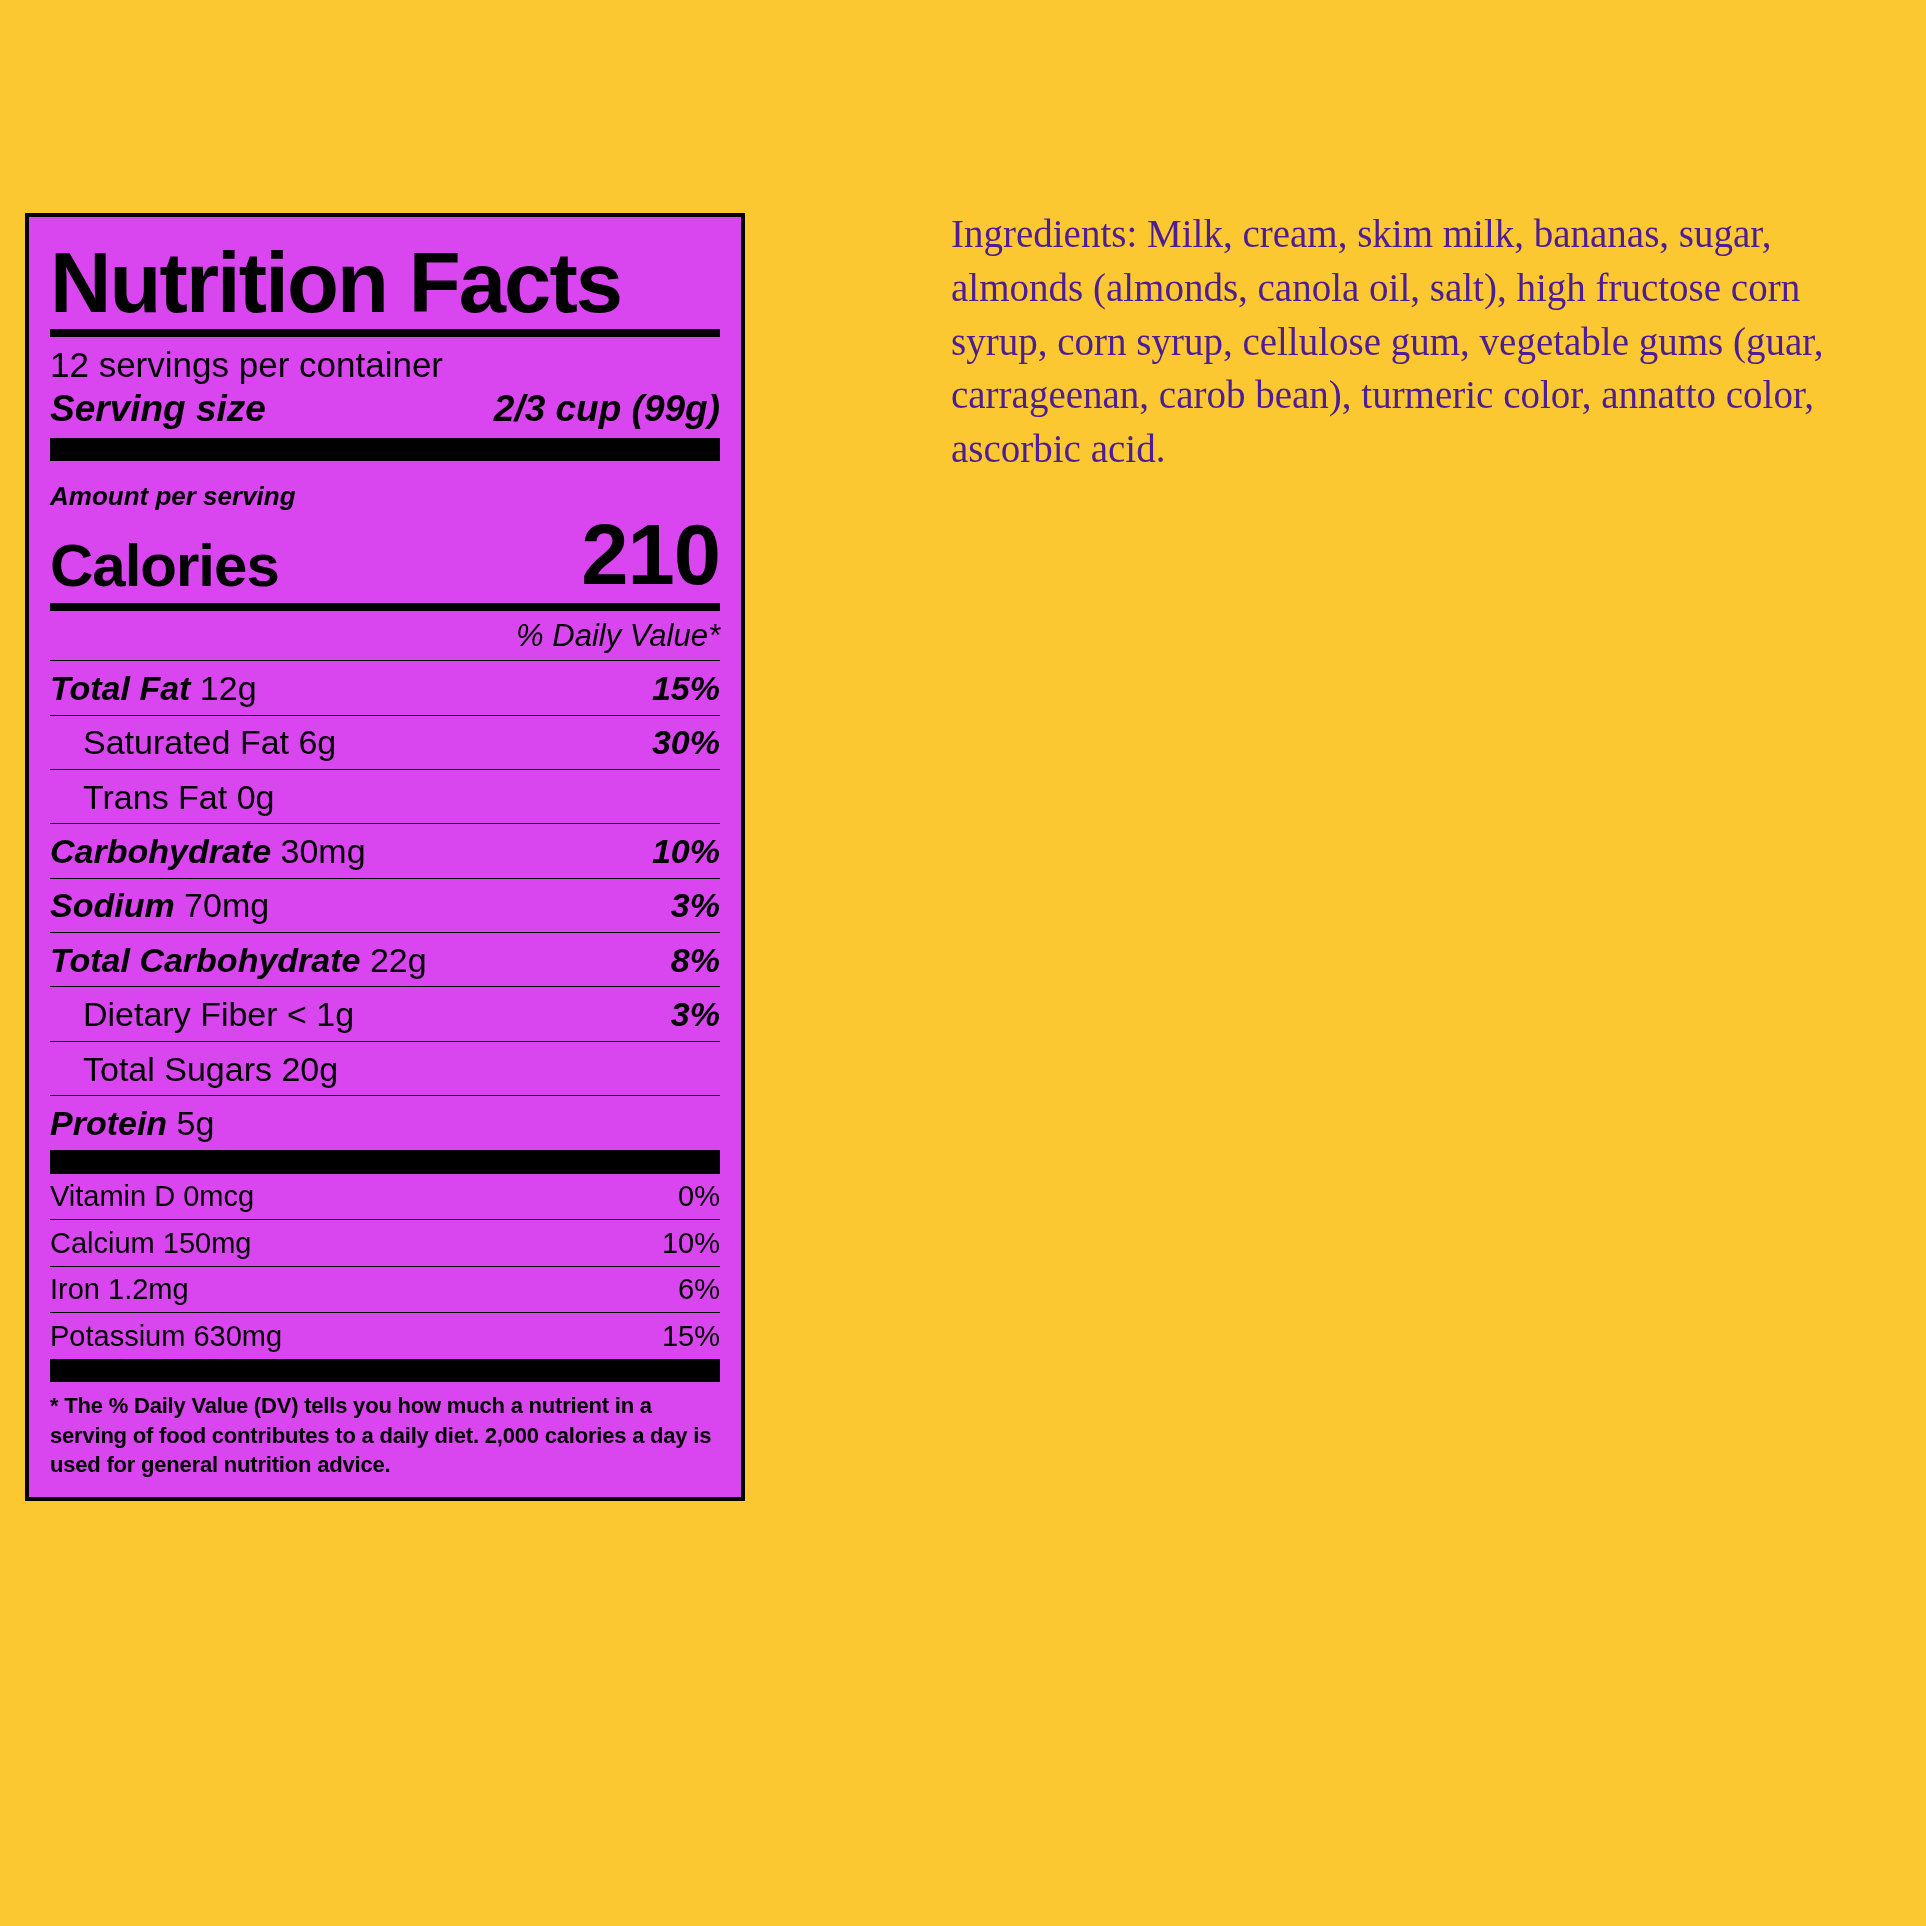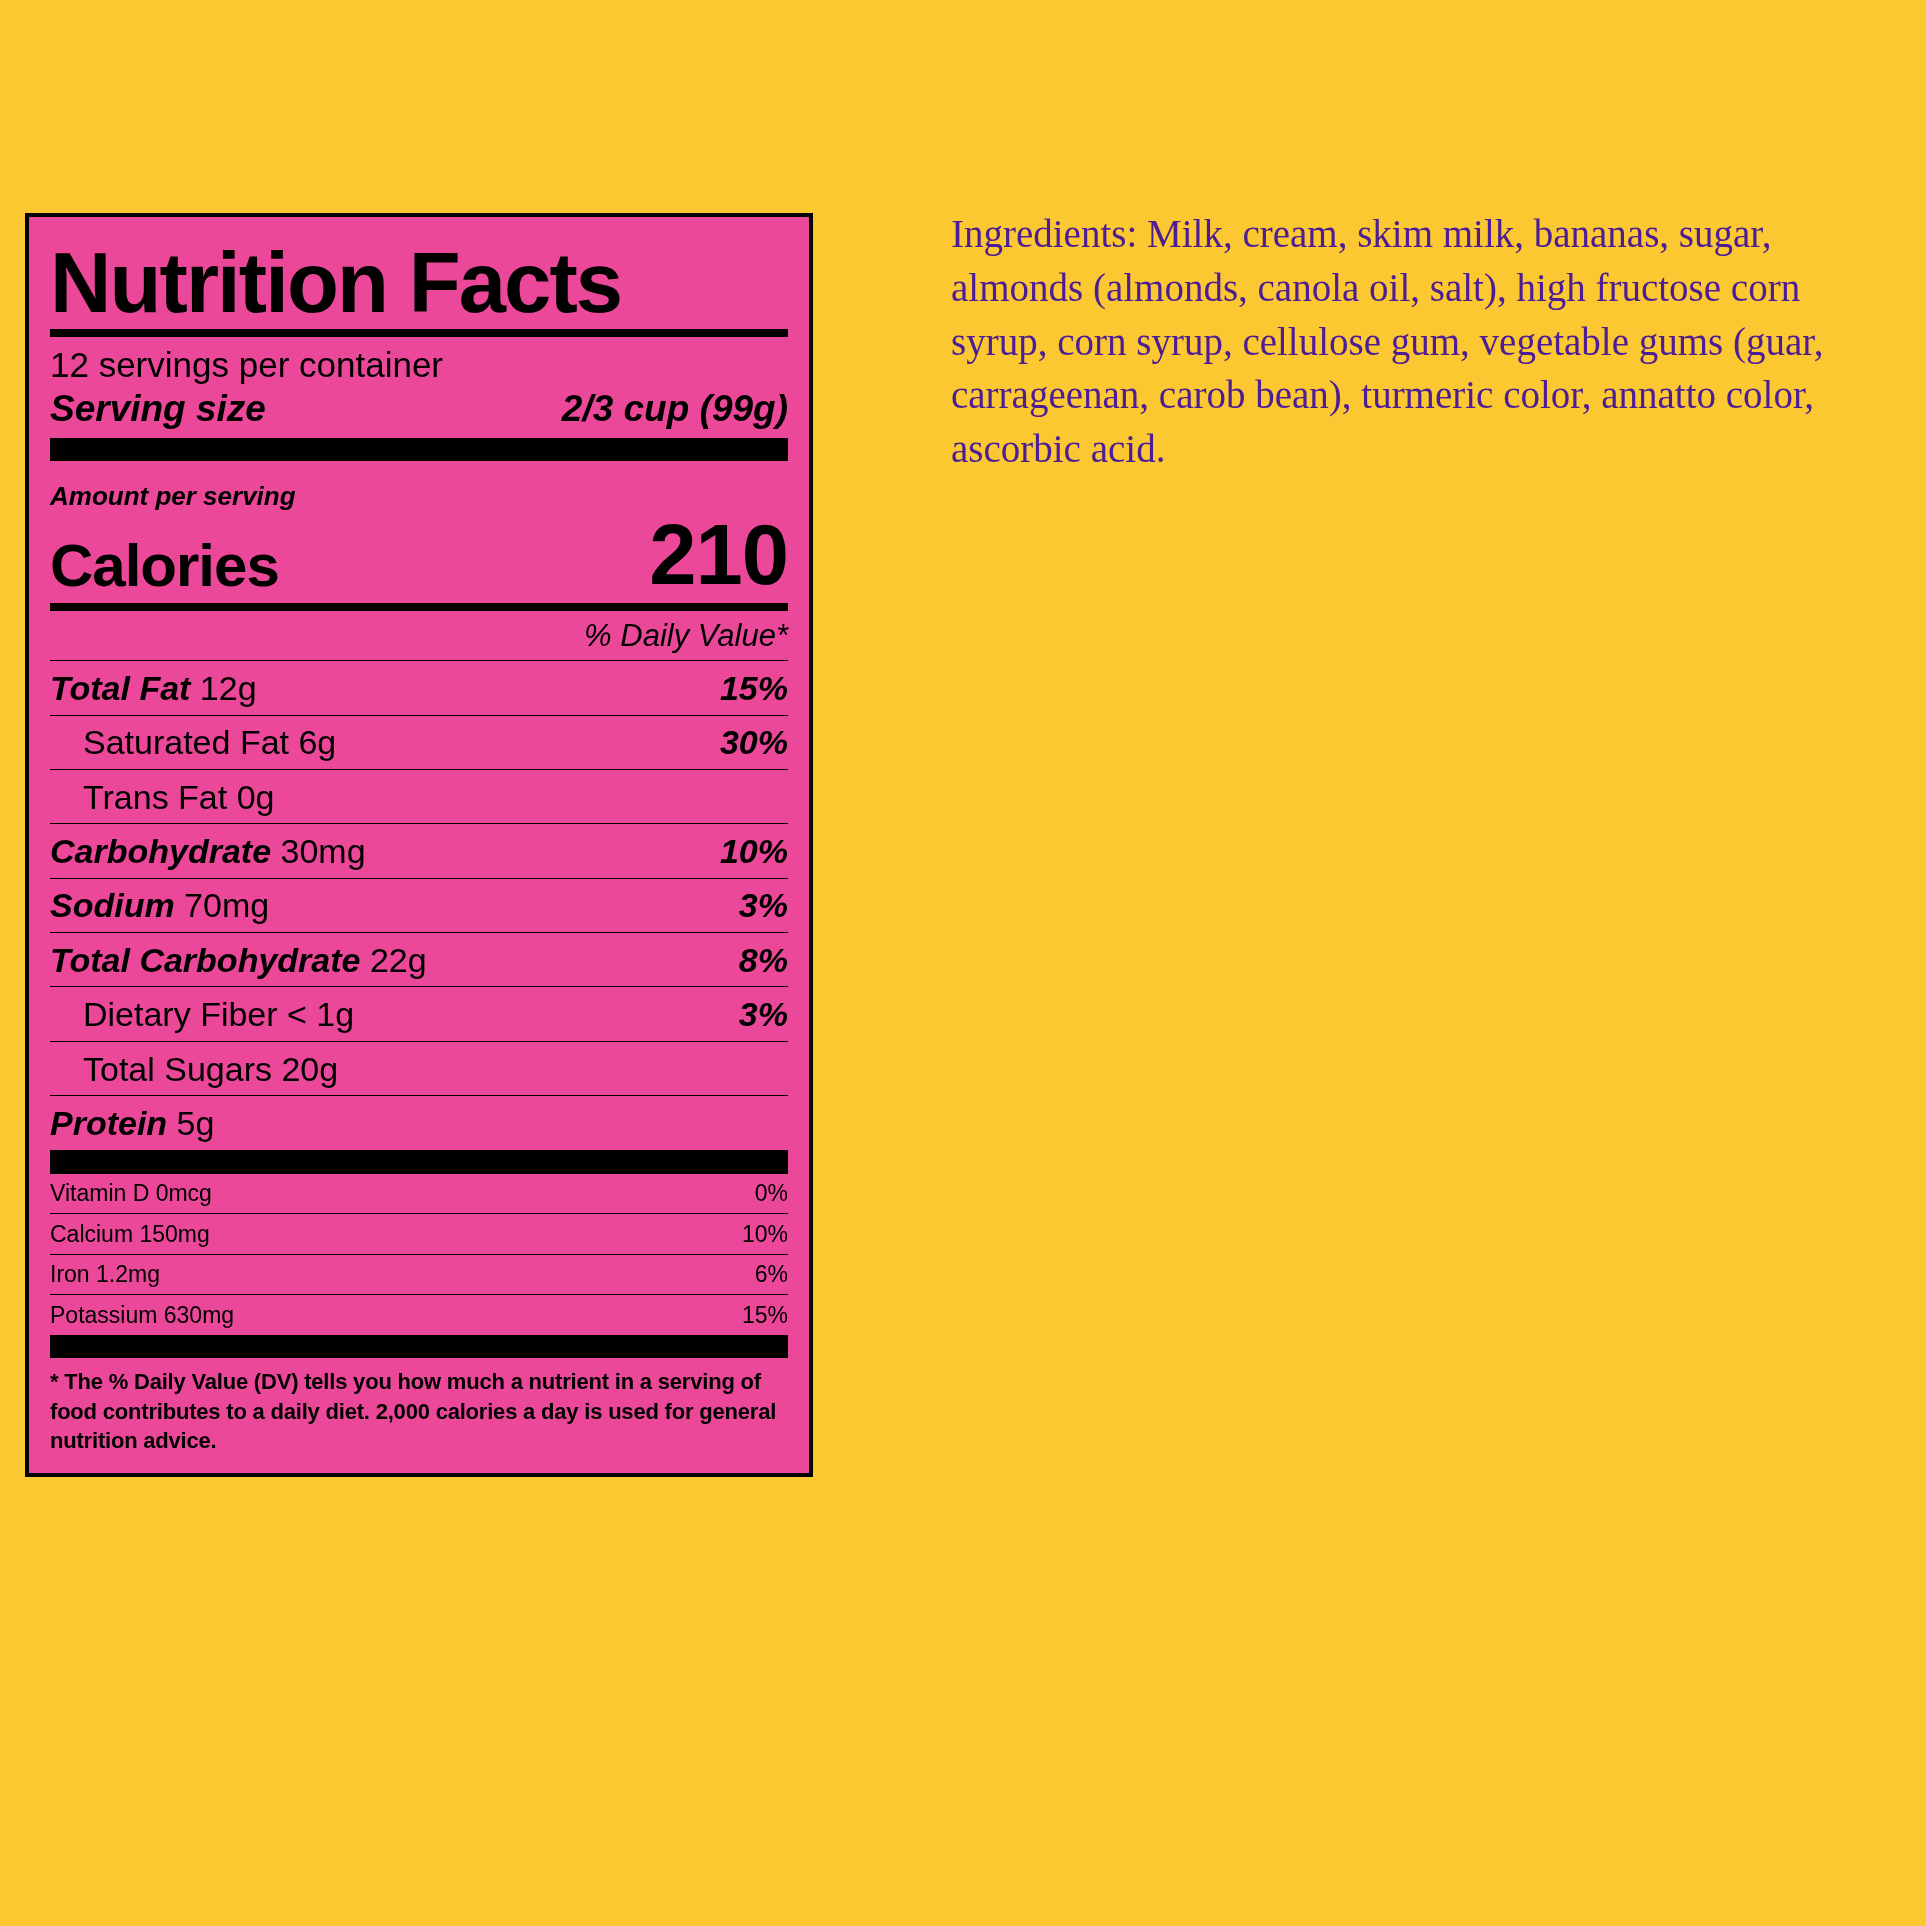--- a/index.html
+++ b/index.html
@@ -19,24 +19,24 @@
     width: 1926px;
     height: 1926px;
     box-sizing: border-box;
   }
 
   
   .nf-panel {
     position: absolute;
     left: 25px;
     top: 213px;
-    width: 788px;
+    width: 720px;
     box-sizing: border-box;
     border: 4.8px solid #000;
-    background: #ec4899;
+    background: #d946ef;
     padding: 13.4px 21px 17.3px 21px;
   }
 
   .nf-title {
     font-family: "Liberation Sans", sans-serif;
     font-weight: bold;
     font-size: 85px;
     line-height: 1.0;
     letter-spacing: -1.9px;
     margin: 9.6px 0 3.8px 0;
@@ -121,21 +121,21 @@
     font-size: 34px;
   }
   .indent1 { padding-left: 33px; }
   .indent2 { padding-left: 61px; }
 
   .vit-row {
     display: flex;
     justify-content: space-between;
     align-items: baseline;
     font-family: "Liberation Sans", sans-serif;
-    font-size: 23px;
+    font-size: 29px;
     padding: 6.7px 0 5.8px 0;
     border-top: 1.9px solid #000;
   }
   .vit-row .pct { font-weight: normal; font-style: normal; }
 
   .footnote {
     font-family: "Liberation Sans", sans-serif;
     font-weight: bold;
     font-size: 22px;
     line-height: 1.35;

